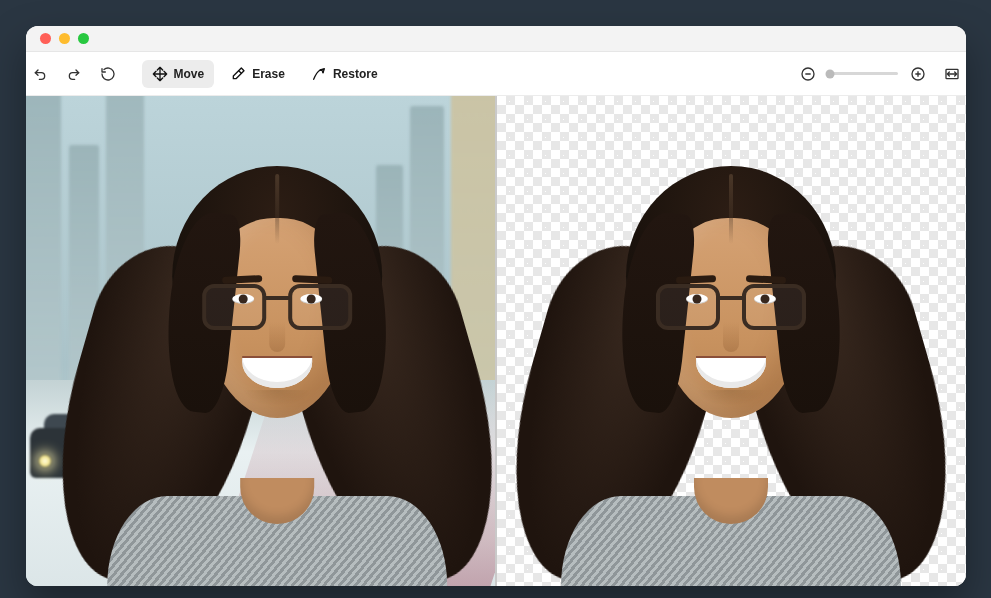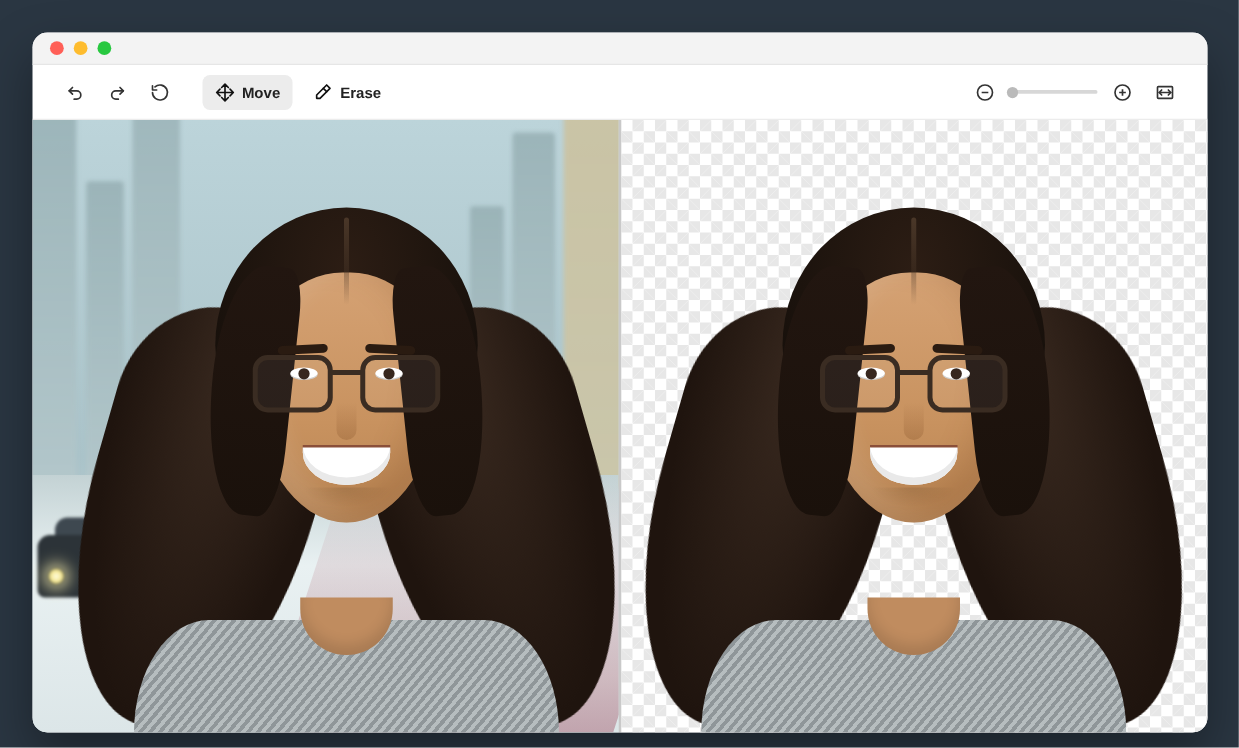--- a/index.html
+++ b/index.html
@@ -35,21 +35,21 @@
   }
   .tl-dot { width: 11px; height: 11px; border-radius: 50%; }
   .tl-red { background: #ff5f57; }
   .tl-yel { background: #febc2e; }
   .tl-grn { background: #28c840; }
 
   .toolbar {
     height: 44px;
     display: flex;
     align-items: center;
-    padding: 0 20px;
+    padding: 0 0;
     gap: 6px;
     border-bottom: 1px solid #ececec;
     font-size: 12px;
     color: #222;
   }
   .tbtn {
     display: inline-flex;
     align-items: center;
     gap: 6px;
     padding: 6px 10px;
@@ -274,20 +274,28 @@
     </span>
 
     <span class="tbtn">
       <svg width="16" height="16" viewBox="0 0 24 24" fill="none" stroke="#111" stroke-width="2" stroke-linecap="round" stroke-linejoin="round">
           <path d="M17 3l4 4L9 19H5v-4z"></path>
           <path d="M13 7l4 4"></path>
         </svg>
       <span class="tool-label">Erase</span>
     </span>
 
+    <span class="tbtn">
+      <svg width="16" height="16" viewBox="0 0 24 24" fill="none" stroke="#111" stroke-width="2" stroke-linecap="round" stroke-linejoin="round">
+          <path d="M4 20c4-10 6-12 10-14"></path>
+          <path d="M14 6l6-2-2 6"></path>
+          <path d="M14 6c2 0 4 2 4 4"></path>
+        </svg>
+      <span class="tool-label">Restore</span>
+    </span>
 
     <span class="spacer"></span>
 
     <span class="tbtn icononly" title="Zoom out">
       <svg width="16" height="16" viewBox="0 0 24 24" fill="none" stroke="#333" stroke-width="2">
           <circle cx="12" cy="12" r="9"></circle>
           <line x1="8" y1="12" x2="16" y2="12"></line>
         </svg>
     </span>
     <span class="zoom-slider">

